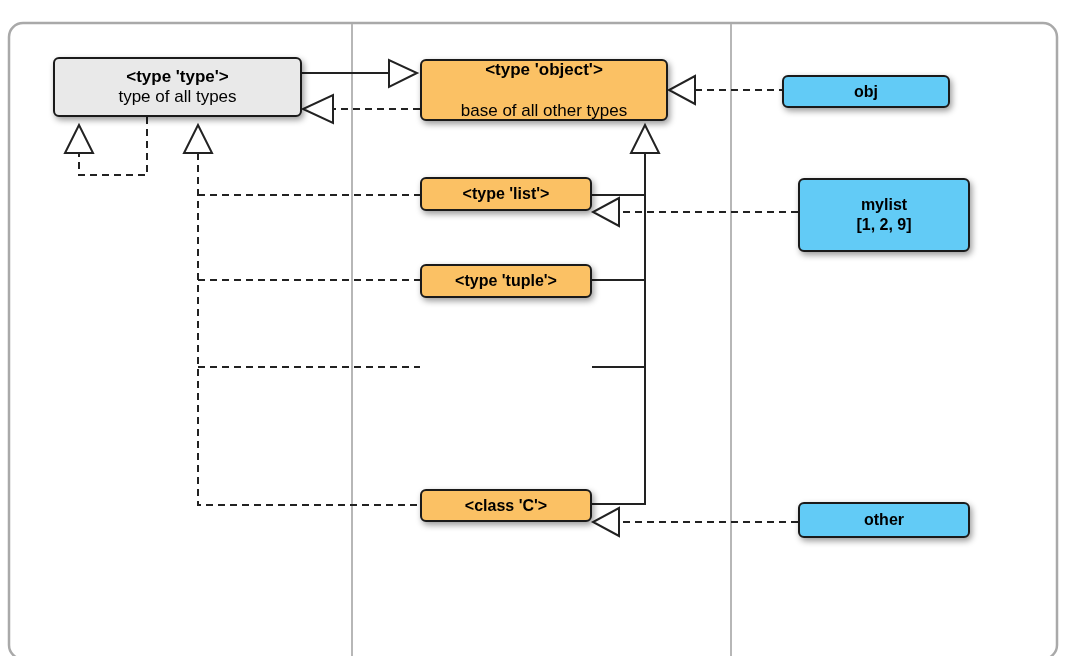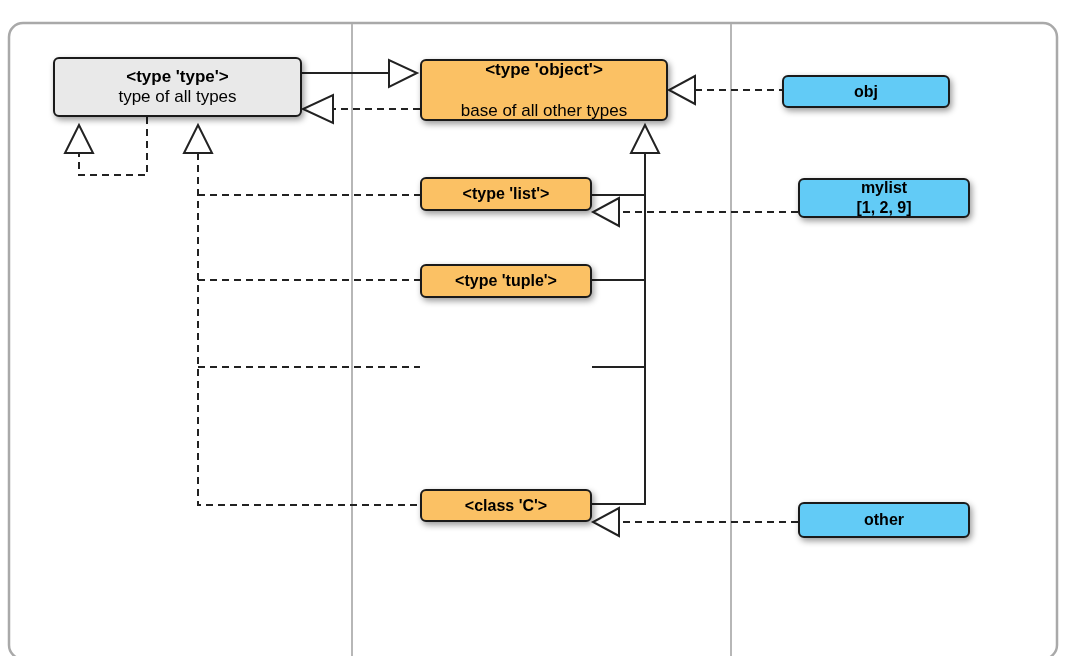--- a/index.html
+++ b/index.html
@@ -37,21 +37,21 @@
   .subtitle{font-weight:400;}
   .inst .subtitle{font-weight:700;}
   
   .n-type   {left:53px;  top:45px;  width:249px; height:60px;}
   .n-object {left:420px; top:47px;  width:248px; height:62px;gap:21px;}
   .n-list   {left:420px; top:165px; width:172px; height:34px;}
   .n-tuple  {left:420px; top:252px; width:172px; height:34px;}
   .n-dict   {left:420px; top:338px; width:172px; height:35px;}
   .n-c      {left:420px; top:477px; width:172px; height:33px;}
   .n-obj    {left:782px; top:63px;  width:168px; height:33px;}
-  .n-mylist {left:798px; top:166px; width:172px; height:40px;text-align:center;}
+  .n-mylist {left:798px; top:166px; width:172px; height:74px;text-align:center;}
   .n-cobj   {left:798px; top:490px; width:172px; height:36px;}
 </style>
 </head>
 <body>
 
 <div class="stage">
 
   <svg class="wires" viewBox="0 0 1066 656">
 
     <rect class="frame-rect" x="9" y="11" width="1048" height="636" rx="14"></rect>

